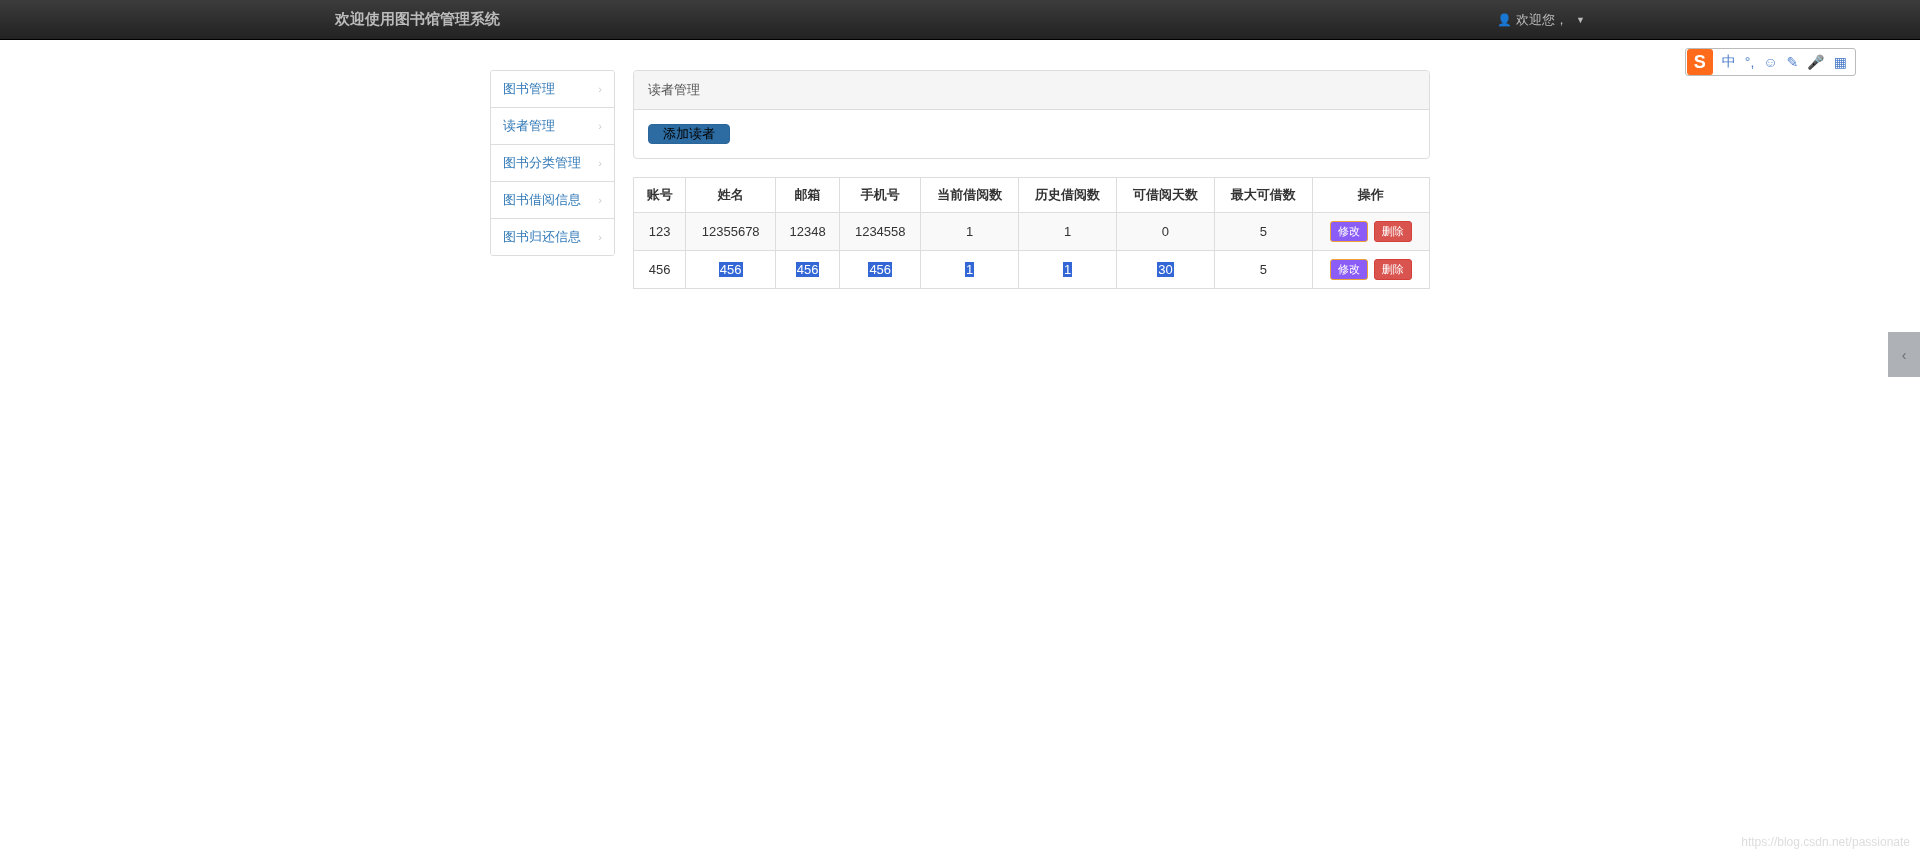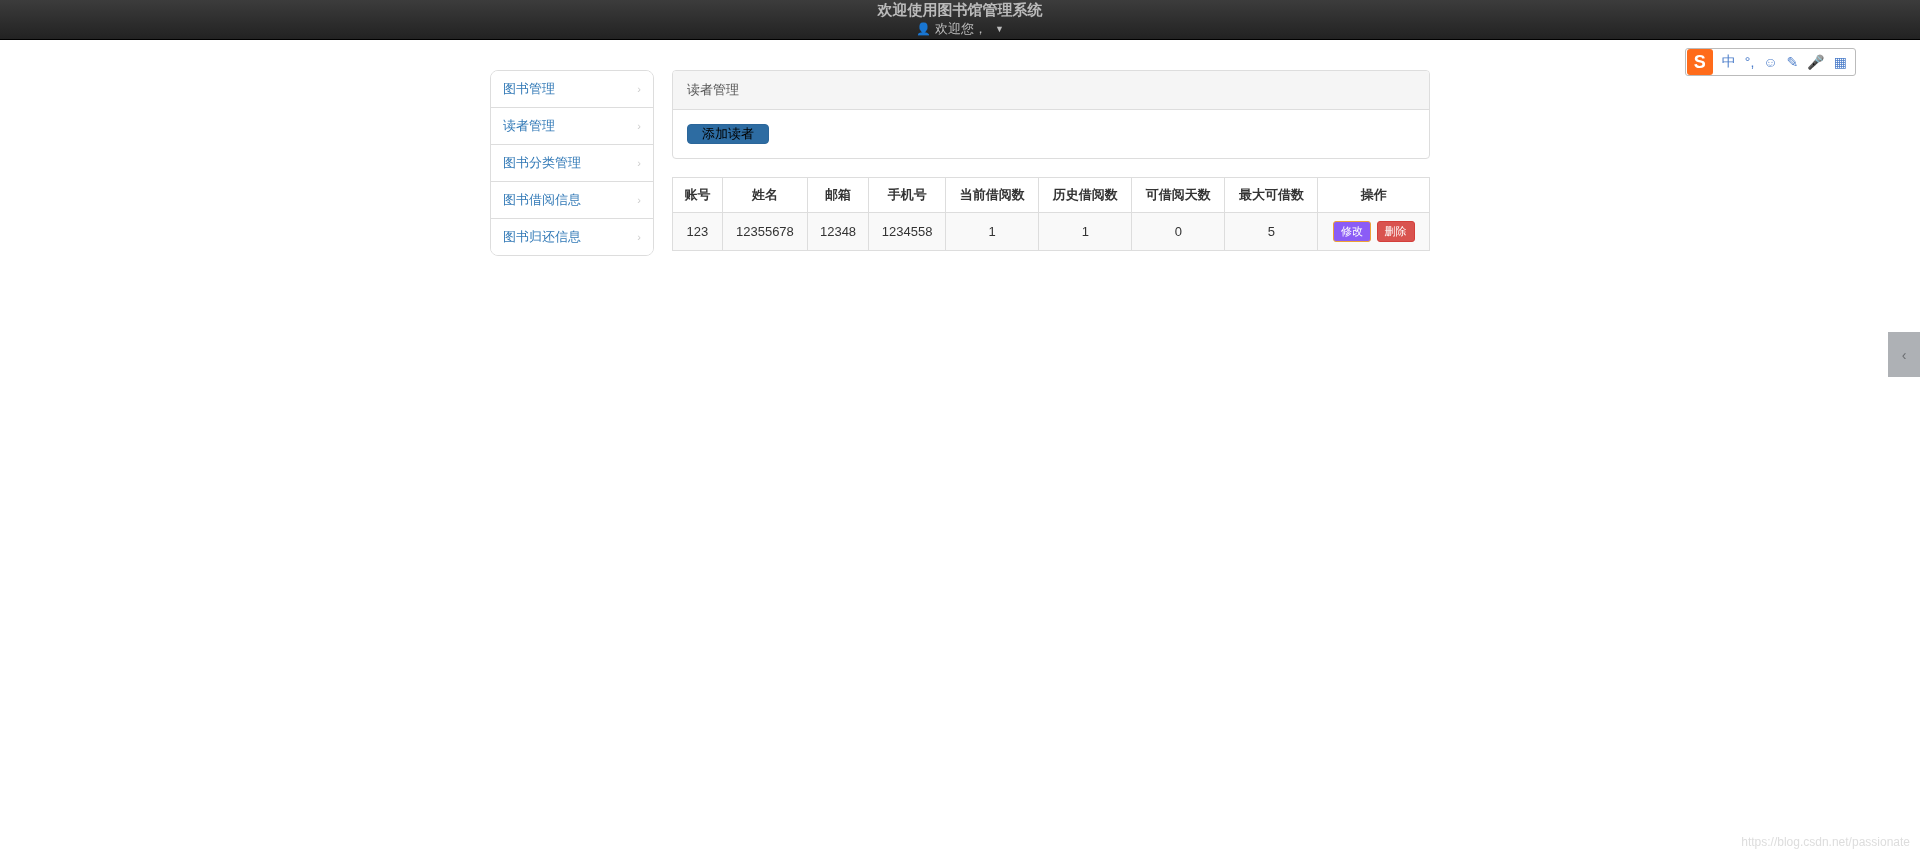--- a/index.html
+++ b/index.html
@@ -1,30 +1,30 @@
 <!DOCTYPE html>
 <html><head>
   <meta charset="utf-8">
   <style>
     * { margin: 0; padding: 0; box-sizing: border-box; }
     body { font-family: "Helvetica Neue", Helvetica, Arial, "Microsoft YaHei", sans-serif; font-size: 14px; color: #333; background: #fff; }
     
     
     .navbar { background: linear-gradient(to bottom, #3c3c3c, #222); height: 40px; display: flex; align-items: center; padding: 0 20px; font-size: 15px; border-bottom: 1px solid #000; }
-    .navbar-inner { width: 1250px; margin: 0 auto; display: flex; justify-content: space-between; align-items: center; flex-direction: column; }
+    .navbar-inner { width: 1250px; margin: 0 auto; display: flex; justify-content: space-between; align-items: center; }
     .navbar-title { color: #bbb; font-weight: bold; }
     .navbar-user { color: #bbb; font-size: 13px; display: flex; align-items: center; gap: 4px; cursor: pointer; }
     .navbar-user .user-icon { font-size: 12px; }
     .navbar-user .caret { font-size: 9px; margin-left: 4px; }
 
     
     .container { width: 940px; margin: 30px auto 0 auto; display: flex; gap: 18px; align-items: flex-start; }
 
     
-    .sidebar { width: 164px; border: 1px solid #ddd; border-radius: 8px; overflow: hidden; }
+    .sidebar { width: 125px; border: 1px solid #ddd; border-radius: 3px; overflow: hidden; }
     .sidebar-item { display: flex; justify-content: space-between; align-items: center; padding: 9px 12px; border-bottom: 1px solid #ddd; color: #337ab7; font-size: 13px; cursor: pointer; background: #fff; }
     .sidebar-item:last-child { border-bottom: none; }
     .sidebar-chevron { color: #ccc; font-size: 11px; }
 
     
     .main { flex: 1; }
     .panel { border: 1px solid #ddd; border-radius: 4px; margin-bottom: 18px; overflow: hidden; }
     .panel-heading { background: #f5f5f5; border-bottom: 1px solid #ddd; padding: 10px 14px; color: #555; font-size: 13px; }
     .panel-body { padding: 14px; }
     .btn-primary { background: #2d6ca2; color: #000000; border: 1px solid #2b669a; padding: 0 14px; border-radius: 4px; font-size: 13px; cursor: pointer; }
@@ -134,20 +134,34 @@
     <td>1234558</td>
     <td>1</td>
     <td>1</td>
     <td>0</td>
     <td>5</td>
     <td>
       <span class="btn-sm btn-warning">修改</span>
       <span class="btn-sm btn-danger">删除</span>
     </td>
           </tr>
+          <tr>
+    <td>456</td>
+    <td><span class="hl">456</span></td>
+    <td><span class="hl">456</span></td>
+    <td><span class="hl">456</span></td>
+    <td><span class="hl">1</span></td>
+    <td><span class="hl">1</span></td>
+    <td><span class="hl">30</span></td>
+    <td>5</td>
+    <td>
+      <span class="btn-sm btn-warning">修改</span>
+      <span class="btn-sm btn-danger">删除</span>
+    </td>
+          </tr>
         </tbody>
     </table>
 
   </div>
 </div>
 
 <div class="side-tab">
   <span>‹</span>
 </div>
 

